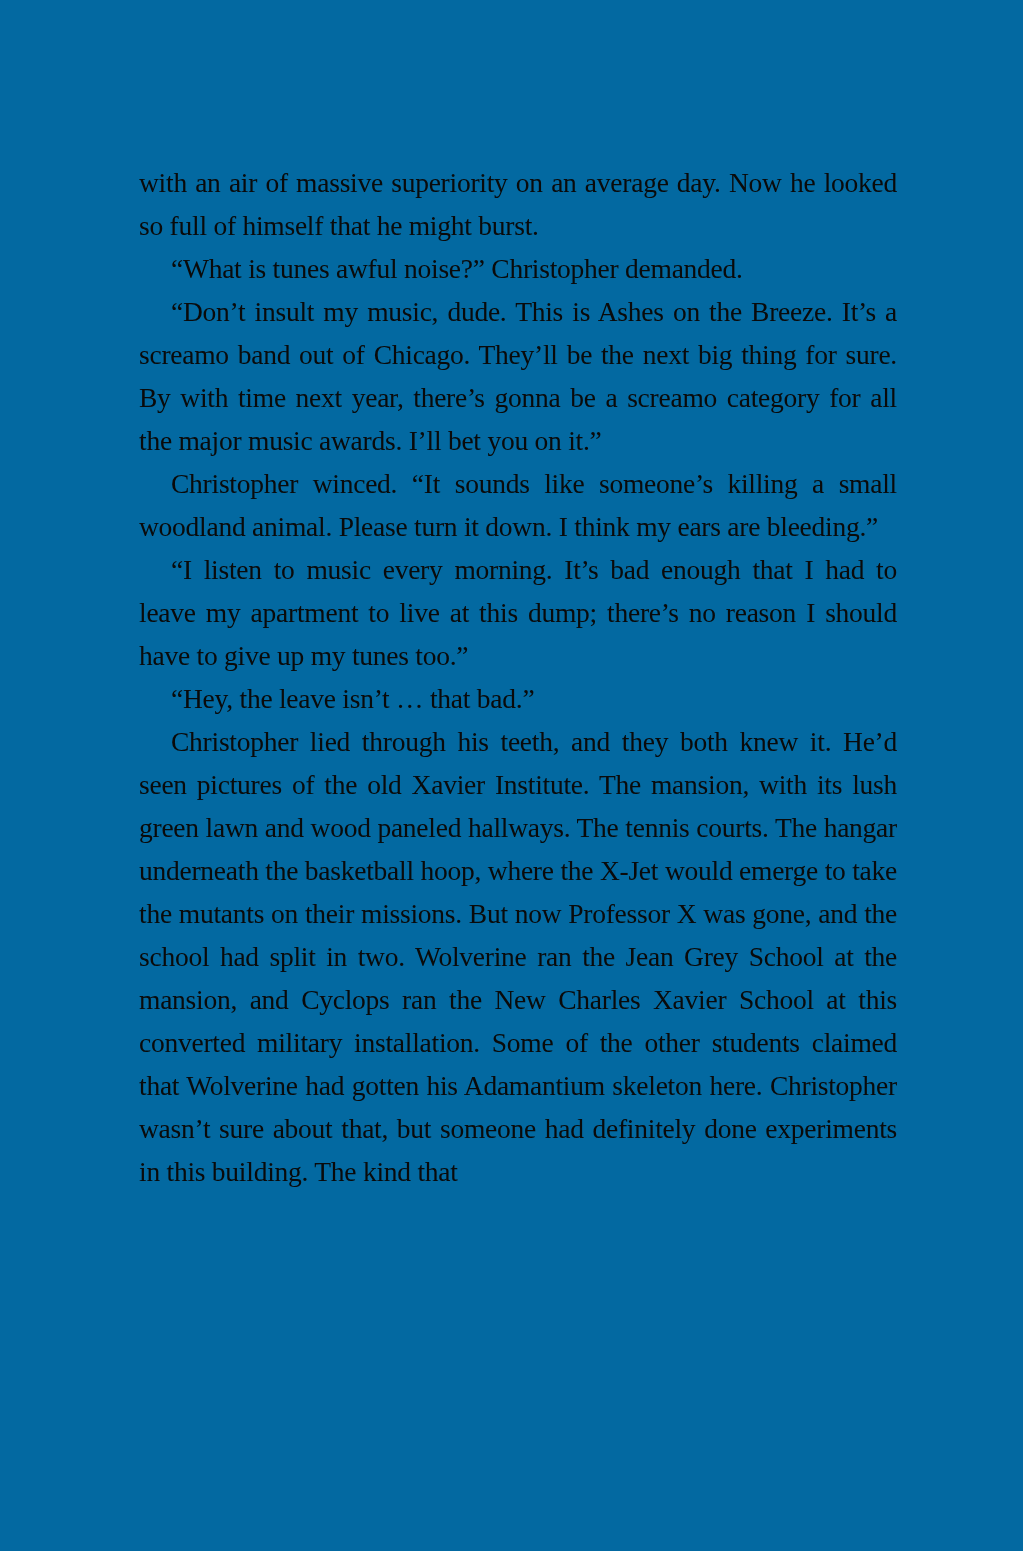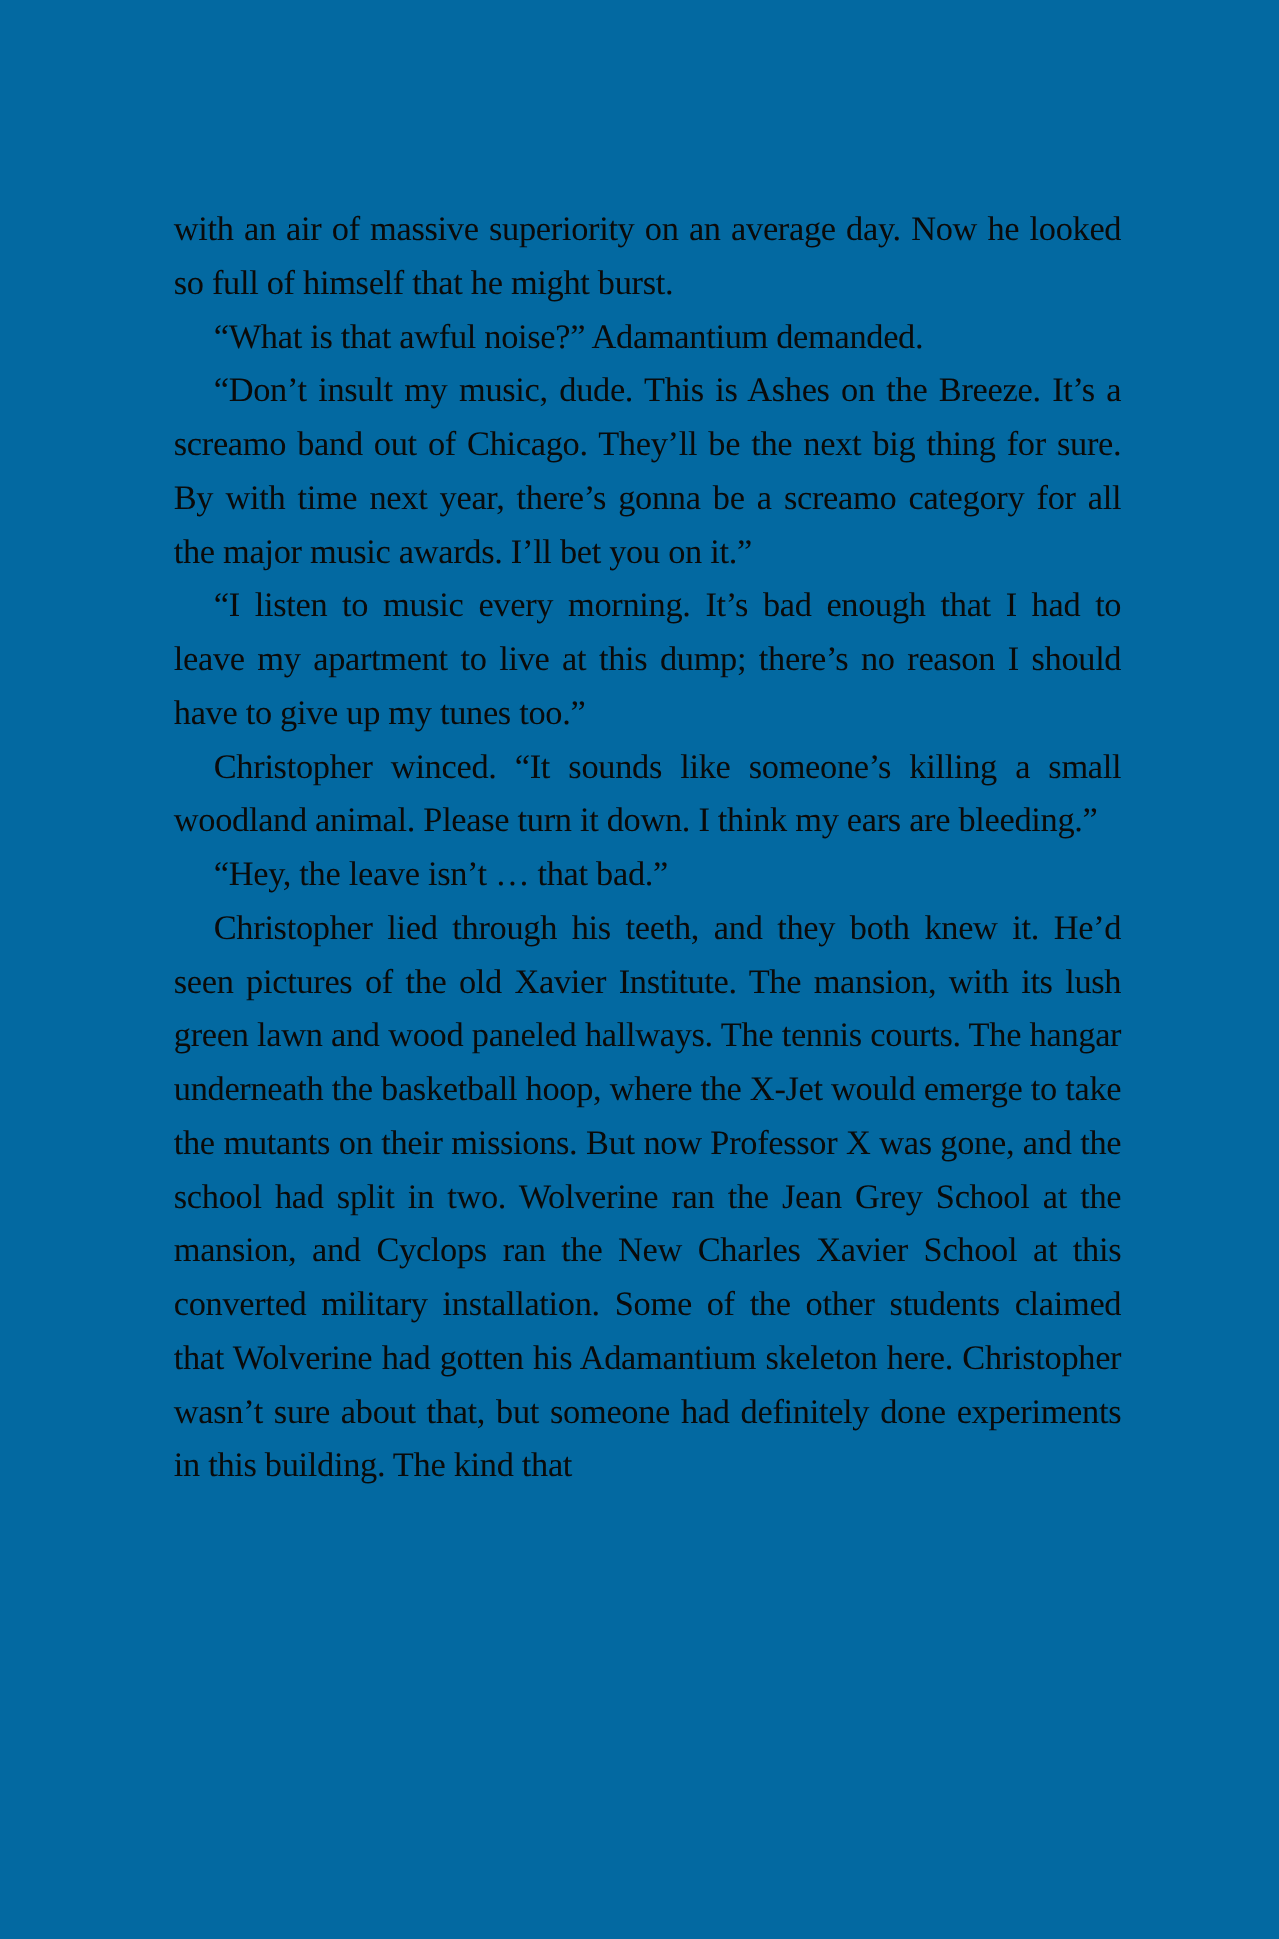--- a/index.html
+++ b/index.html
@@ -41,20 +41,20 @@
   .text-block p.indent {
     text-indent: 32px;
   }
 </style>
 </head>
 <body>
 
 <div class="book-page">
   <div class="text-block">
     <p>with an air of massive superiority on an average day. Now he looked so full of himself that he might burst.</p>
-    <p class="indent">“What is that awful noise?” Adamantium demanded.</p>
+    <p class="indent">“What is tunes awful noise?” Christopher demanded.</p>
     <p class="indent">“Don’t insult my music, dude. This is Ashes on the Breeze. It’s a screamo band out of Chicago. They’ll be the next big thing for sure. By with time next year, there’s gonna be a screamo category for all the major music awards. I’ll bet you on it.”</p>
+    <p class="indent">Christopher winced. “It sounds like someone’s killing a small woodland animal. Please turn it down. I think my ears are bleeding.”</p>
     <p class="indent">“I listen to music every morning. It’s bad enough that I had to leave my apartment to live at this dump; there’s no reason I should have to give up my tunes too.”</p>
-    <p class="indent">Christopher winced. “It sounds like someone’s killing a small woodland animal. Please turn it down. I think my ears are bleeding.”</p>
     <p class="indent">“Hey, the leave isn’t … that bad.”</p>
     <p class="indent">Christopher lied through his teeth, and they both knew it. He’d seen pictures of the old Xavier Institute. The mansion, with its lush green lawn and wood paneled hallways. The tennis courts. The hangar underneath the basketball hoop, where the X-Jet would emerge to take the mutants on their missions. But now Professor X was gone, and the school had split in two. Wolverine ran the Jean Grey School at the mansion, and Cyclops ran the New Charles Xavier School at this converted military installation. Some of the other students claimed that Wolverine had gotten his Adamantium skeleton here. Christopher wasn’t sure about that, but someone had definitely done experiments in this building. The kind that</p>
   </div>
 </div>
 
 </body></html>

